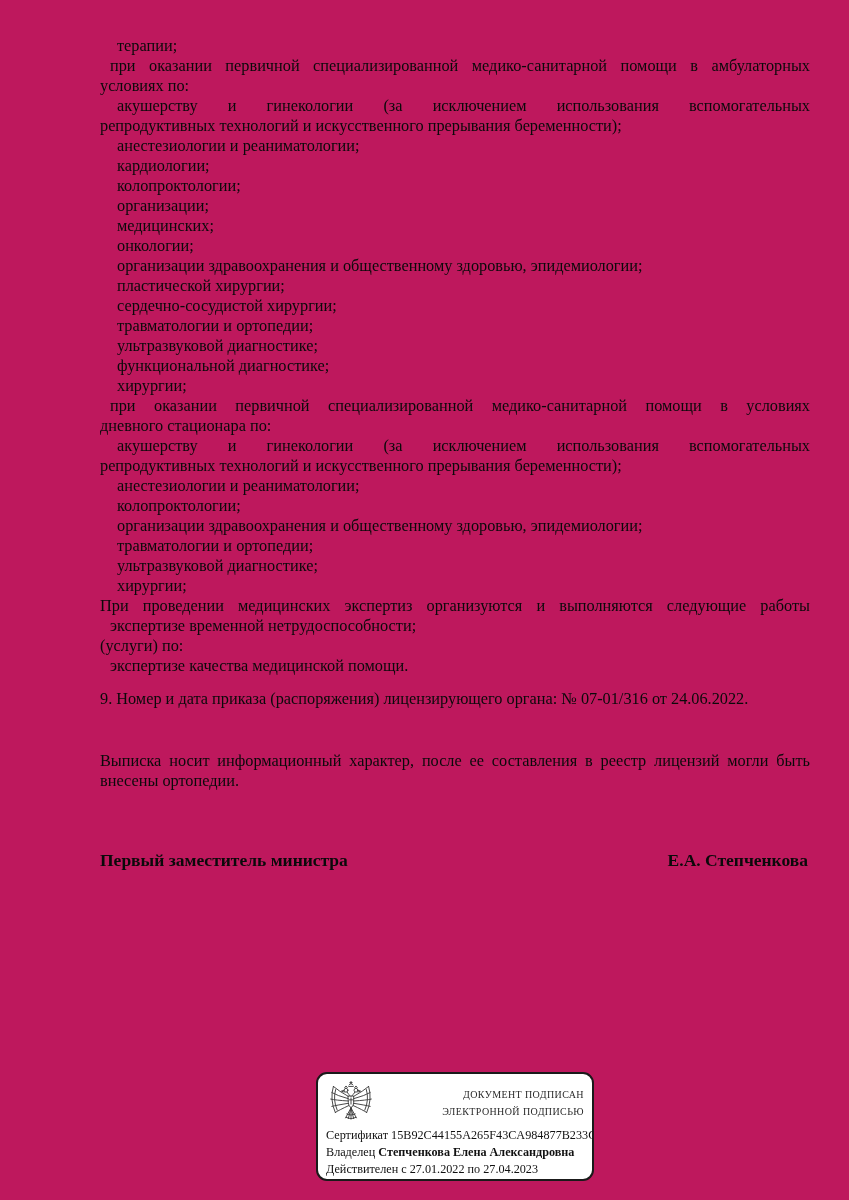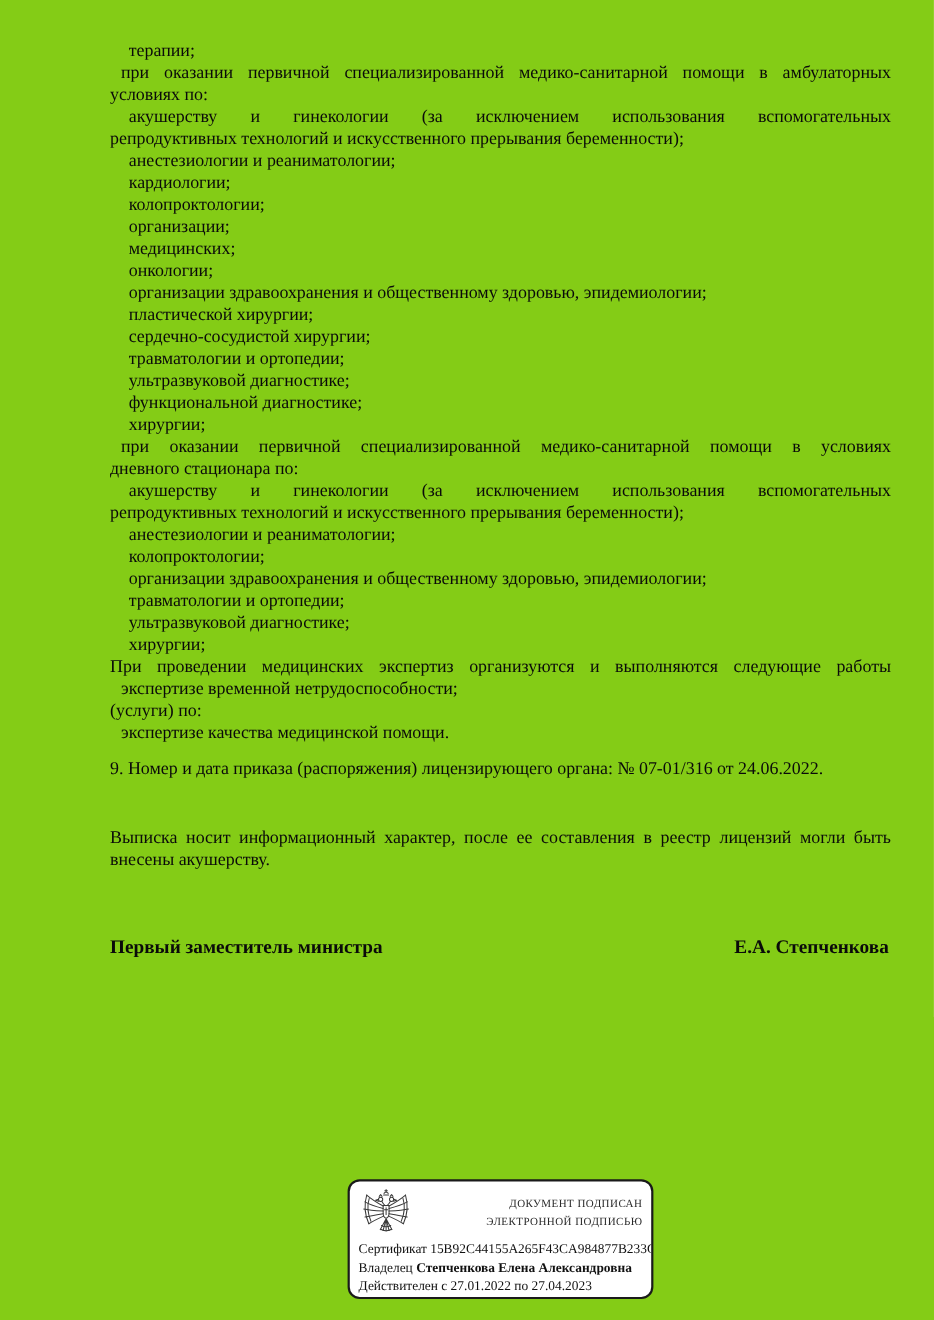--- a/index.html
+++ b/index.html
@@ -1,17 +1,17 @@
 <!DOCTYPE html>
 <html><head>
 <meta charset="utf-8">
 <style>
   html,body { margin:0; padding:0; background:#ffffff; }
   .page {
-    position:relative; width:849px; height:1200px; background:#84cc16;
+    position:relative; width:849px; height:1200px; background:#be185d;
     font-family:"Liberation Serif", serif; color:#000; overflow:hidden;
   }
   .body-text {
     position:absolute; left:100px; top:36px; width:710px;
     font-size:16.3px; line-height:20px; color:#0a0a0a;
   }
   .line { text-align:left; }
   .line.jfull { text-align:justify; text-align-last:justify; }
   .signature-row {
     position:absolute; left:100px; top:849px; width:708px;
@@ -70,21 +70,21 @@
       <div class="line" style="text-indent: 17px;">организации здравоохранения и общественному здоровью, эпидемиологии;</div>
       <div class="line" style="text-indent: 17px;">травматологии и ортопедии;</div>
       <div class="line" style="text-indent: 17px;">ультразвуковой диагностике;</div>
       <div class="line" style="text-indent: 17px;">хирургии;</div>
       <div class="line jfull" style="text-indent: 0px;">При проведении медицинских экспертиз организуются и выполняются следующие работы</div>
       <div class="line" style="text-indent: 10px;">экспертизе временной нетрудоспособности;</div>
       <div class="line" style="text-indent: 0px;">(услуги) по:</div>
       <div class="line" style="text-indent: 10px;">экспертизе качества медицинской помощи.</div>
       <div class="line" style="text-indent: 0px; margin-top: 13px;">9. Номер и дата приказа (распоряжения) лицензирующего органа: № 07-01/316 от 24.06.2022.</div>
       <div class="line jfull" style="text-indent: 0px; margin-top: 42px;">Выписка носит информационный характер, после ее составления в реестр лицензий могли быть</div>
-      <div class="line" style="text-indent: 0px;">внесены акушерству.</div>
+      <div class="line" style="text-indent: 0px;">внесены ортопедии.</div>
     </div>
 
   <div class="signature-row">
     <span>Первый заместитель министра</span>
     <span>Е.А. Степченкова</span>
   </div>
 
   <div class="stamp">
     <div class="stamp-header">
       <span class="emblem">

